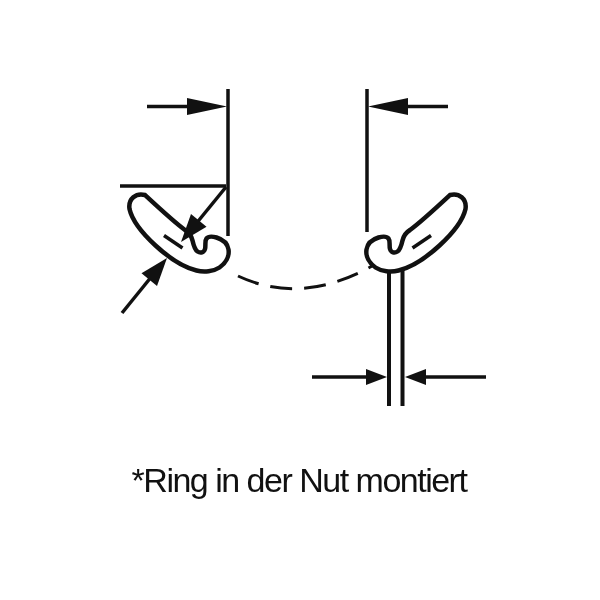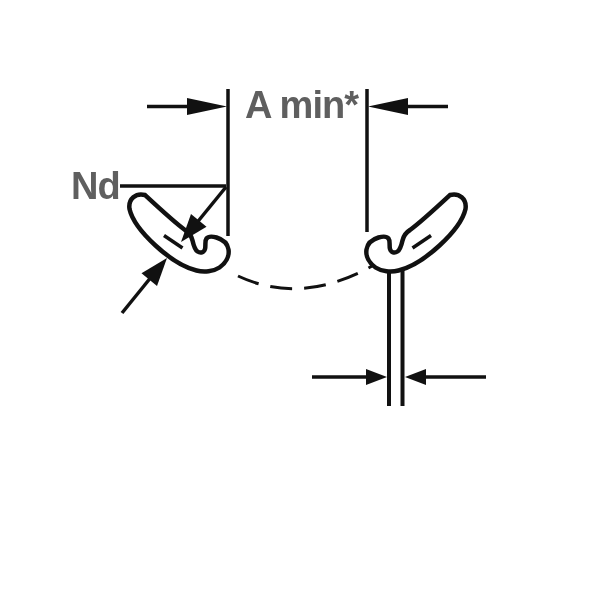--- a/index.html
+++ b/index.html
@@ -106,19 +106,18 @@
     <g>
       <line x1="312" y1="377" x2="368" y2="377" stroke-width="3.5"></line>
       <polygon points="387,377 366,369 366,385" fill="#111111" stroke="none"></polygon>
     </g>
     <g>
       <line x1="425" y1="377" x2="486" y2="377" stroke-width="3.5"></line>
       <polygon points="405,377 426,369 426,385" fill="#111111" stroke="none"></polygon>
     </g>
   </svg>
 
-  <div class="dim-label label-a-min">A min*</div>
-
-  <div class="dim-label label-nd">Nd</div>
 
 
+
+  <div class="caption">*Ring in der Nut montiert</div>
 
 </div>
 
 </body></html>

